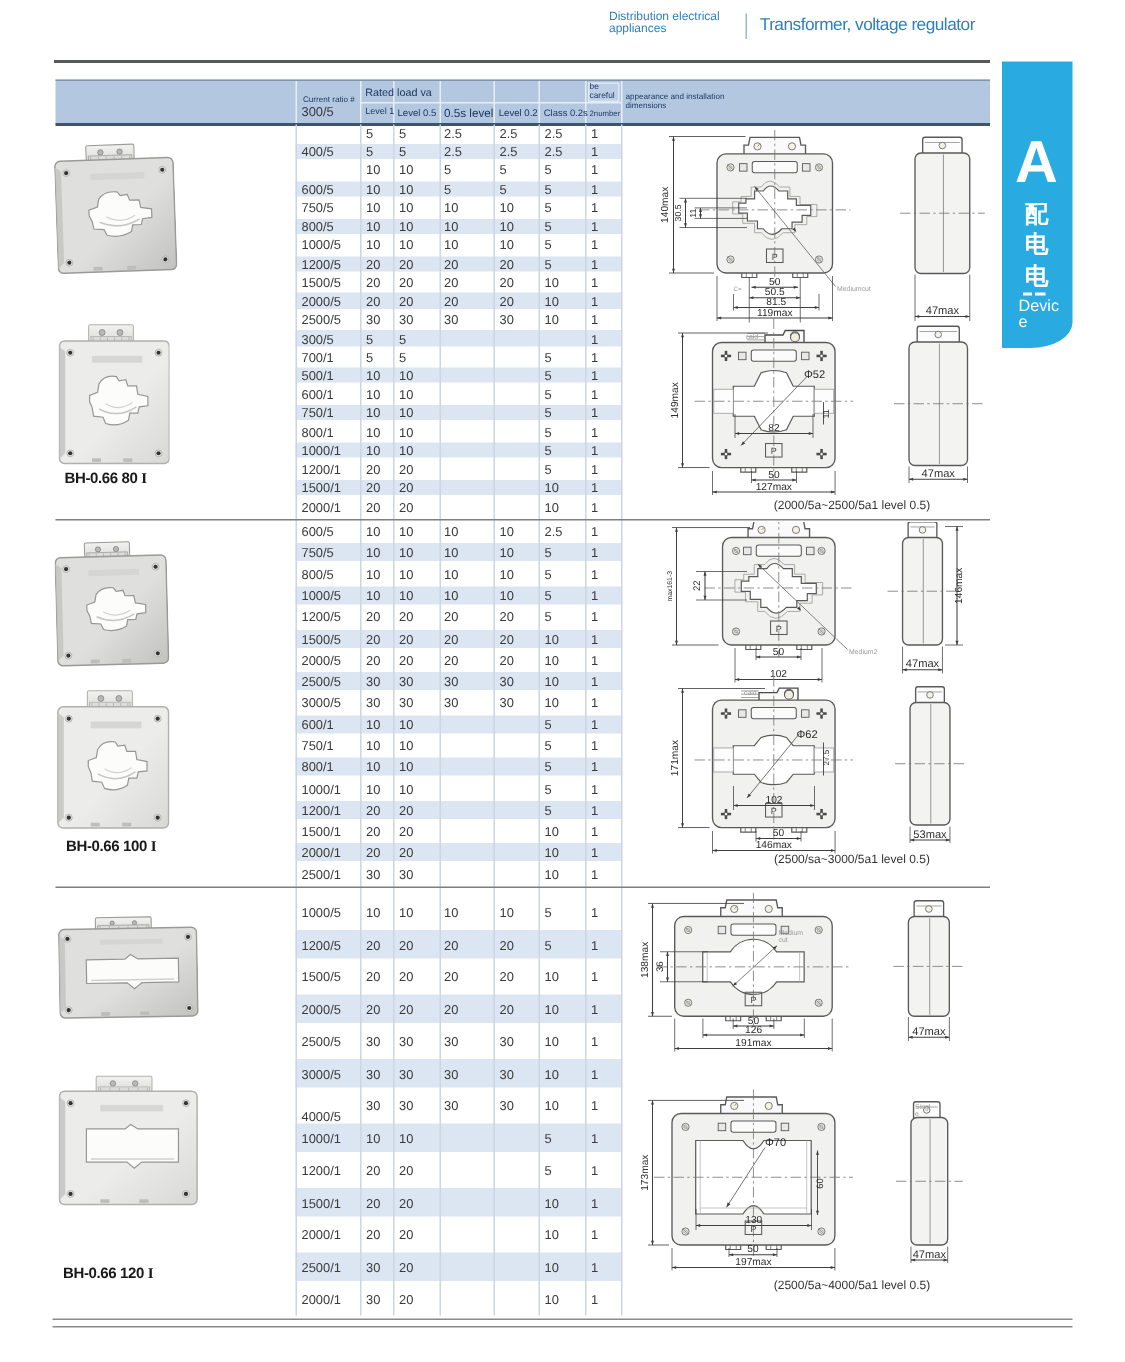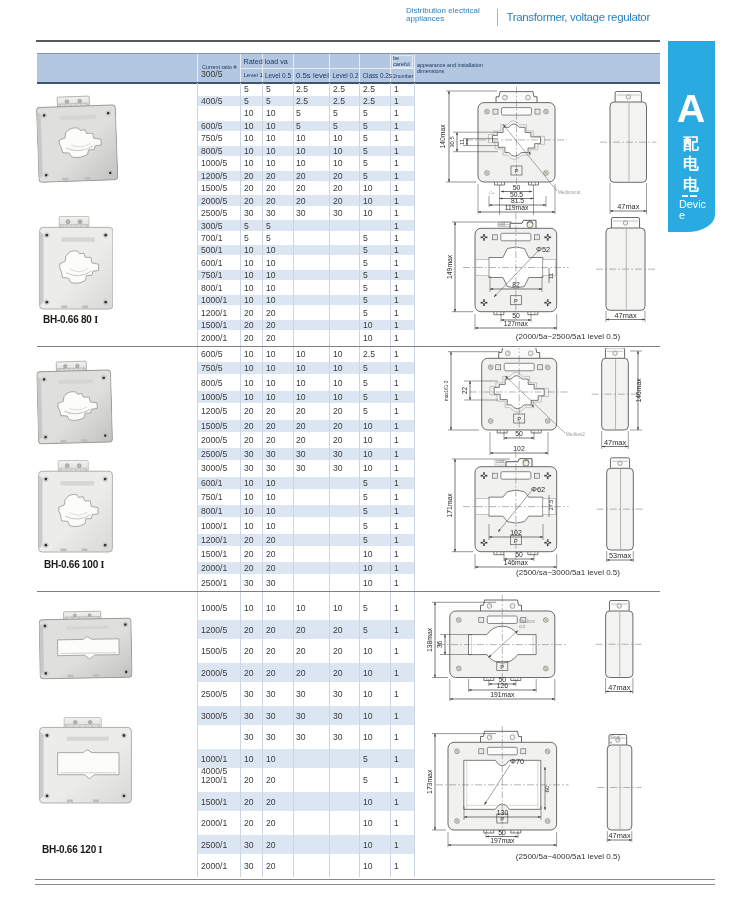--- a/index.html
+++ b/index.html
@@ -333,21 +333,21 @@
 <div class="cv c4" style="top:694.2px">10</div>
 <div class="cv c5" style="top:694.2px">1</div>
 <div class="stripe" style="top:706.1px;height:19.30px"></div>
 <div class="cv rat" style="top:715.8px">3000/5</div>
 <div class="cv c0" style="top:715.8px">30</div>
 <div class="cv c1" style="top:715.8px">30</div>
 <div class="cv c2" style="top:715.8px">30</div>
 <div class="cv c3" style="top:715.8px">30</div>
 <div class="cv c4" style="top:715.8px">10</div>
 <div class="cv c5" style="top:715.8px">1</div>
-<div class="cv rat" style="top:771px">4000/5</div>
+<div class="cv rat" style="top:744px">4000/5</div>
 <div class="cv c0" style="top:737.2px">30</div>
 <div class="cv c1" style="top:737.2px">30</div>
 <div class="cv c2" style="top:737.2px">30</div>
 <div class="cv c3" style="top:737.2px">30</div>
 <div class="cv c4" style="top:737.2px">10</div>
 <div class="cv c5" style="top:737.2px">1</div>
 <div class="stripe" style="top:749.1px;height:19.30px"></div>
 <div class="cv rat" style="top:758.8px">1000/1</div>
 <div class="cv c0" style="top:758.8px">10</div>
 <div class="cv c1" style="top:758.8px">10</div>

